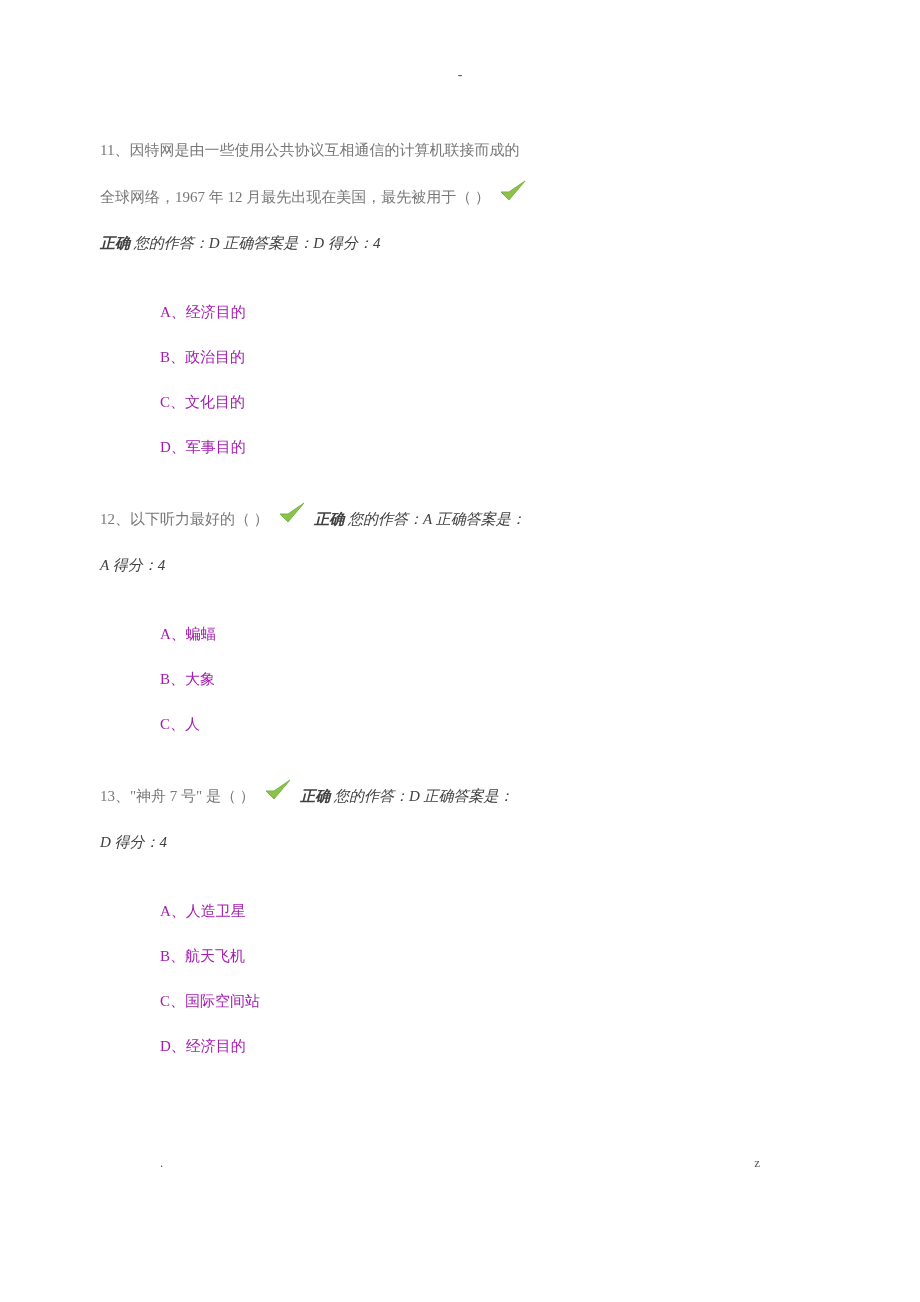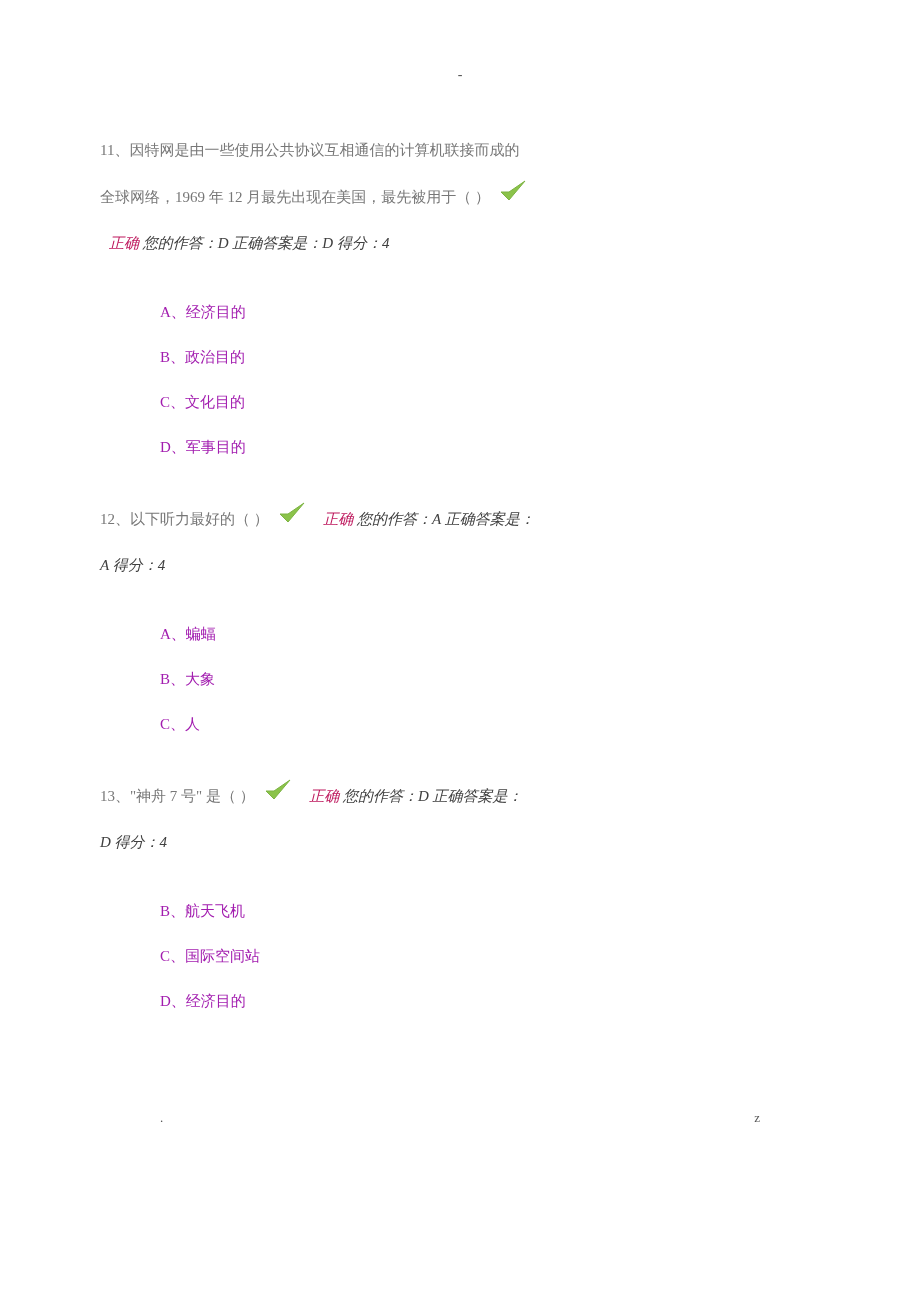--- a/index.html
+++ b/index.html
@@ -37,23 +37,22 @@
     margin: 0 4px;
   }
   .check-icon svg {
     display: inline-block;
   }
   .feedback {
     font-style: italic;
     font-family: "KaiTi", "楷体", serif;
   }
   .fb-correct {
-    color: #be185d;
-    font-weight: normal;
-    margin-left: 9px;
+    color: #404040;
+    font-weight: bold;
   }
   .fb-rest {
     color: #404040;
   }
   .options {
     padding-left: 60px;
     margin-top: 30px;
     margin-bottom: 30px;
   }
   .option {
@@ -77,21 +76,21 @@
 
 <div class="page">
 
   <div class="top-dash">-</div>
 
   <div class="question-block">
     <div class="q-text">
       <span>11、</span><span>因特网是由一些使用公共协议互相通信的计算机联接而成的</span>
     </div>
     <div class="q-text inline-row">
-      <span>全球网络，1969 年 12 月最先出现在美国，最先被用于（ ）</span>
+      <span>全球网络，1967 年 12 月最先出现在美国，最先被用于（ ）</span>
       <span class="check-icon">
         <svg width="30" height="26" viewBox="0 0 30 26">
           <path d="M3 14 L11 22 L27 3 L11 14 Z" fill="#8bc34a" stroke="#7cb342" stroke-width="1"></path>
         </svg>
       </span>
     </div>
     <div class="feedback">
       <span class="fb-correct">正确</span><span class="fb-rest"> 您的作答：D 正确答案是：D 得分：4</span>
     </div>
     <div class="options">
@@ -133,20 +132,21 @@
         </svg>
       </span>
       <span class="feedback">
         <span class="fb-correct">正确</span><span class="fb-rest"> 您的作答：D 正确答案是：</span>
       </span>
     </div>
     <div class="feedback">
       <span class="fb-rest">D 得分：4</span>
     </div>
     <div class="options">
+      <div class="option">A、人造卫星</div>
       <div class="option">B、航天飞机</div>
       <div class="option">C、国际空间站</div>
       <div class="option">D、经济目的</div>
     </div>
   </div>
 
   <div class="footer">
     <span>.</span>
     <span>z</span>
   </div>

